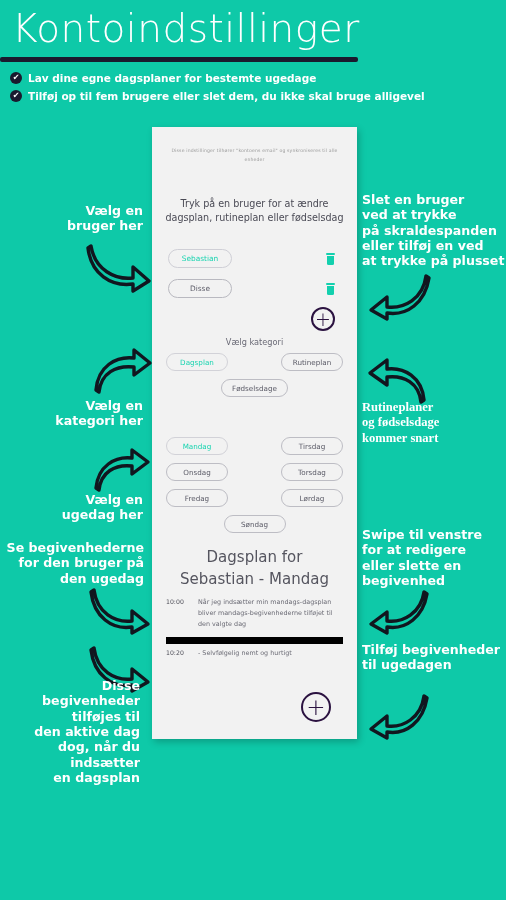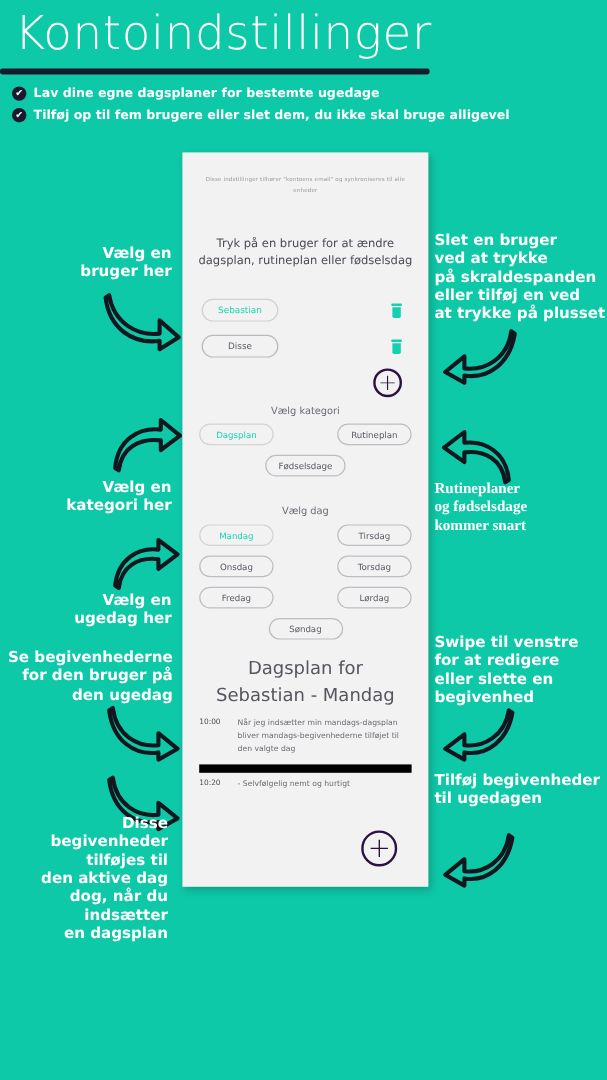--- a/index.html
+++ b/index.html
@@ -180,21 +180,20 @@
     <div class="chip-grid cat-grid">
       <div class="chip-row">
         <div class="chip sel">Dagsplan</div>
         <div class="chip">Rutineplan</div>
       </div>
       <div class="chip-row center">
         <div class="chip">Fødselsdage</div>
       </div>
     </div>
 
-    <div class="section-label lbl-dag">Vælg dag</div>
     <div class="chip-grid day-grid">
       <div class="chip-row">
         <div class="chip sel">Mandag</div>
         <div class="chip">Tirsdag</div>
       </div>
       <div class="chip-row">
         <div class="chip">Onsdag</div>
         <div class="chip">Torsdag</div>
       </div>
       <div class="chip-row">

